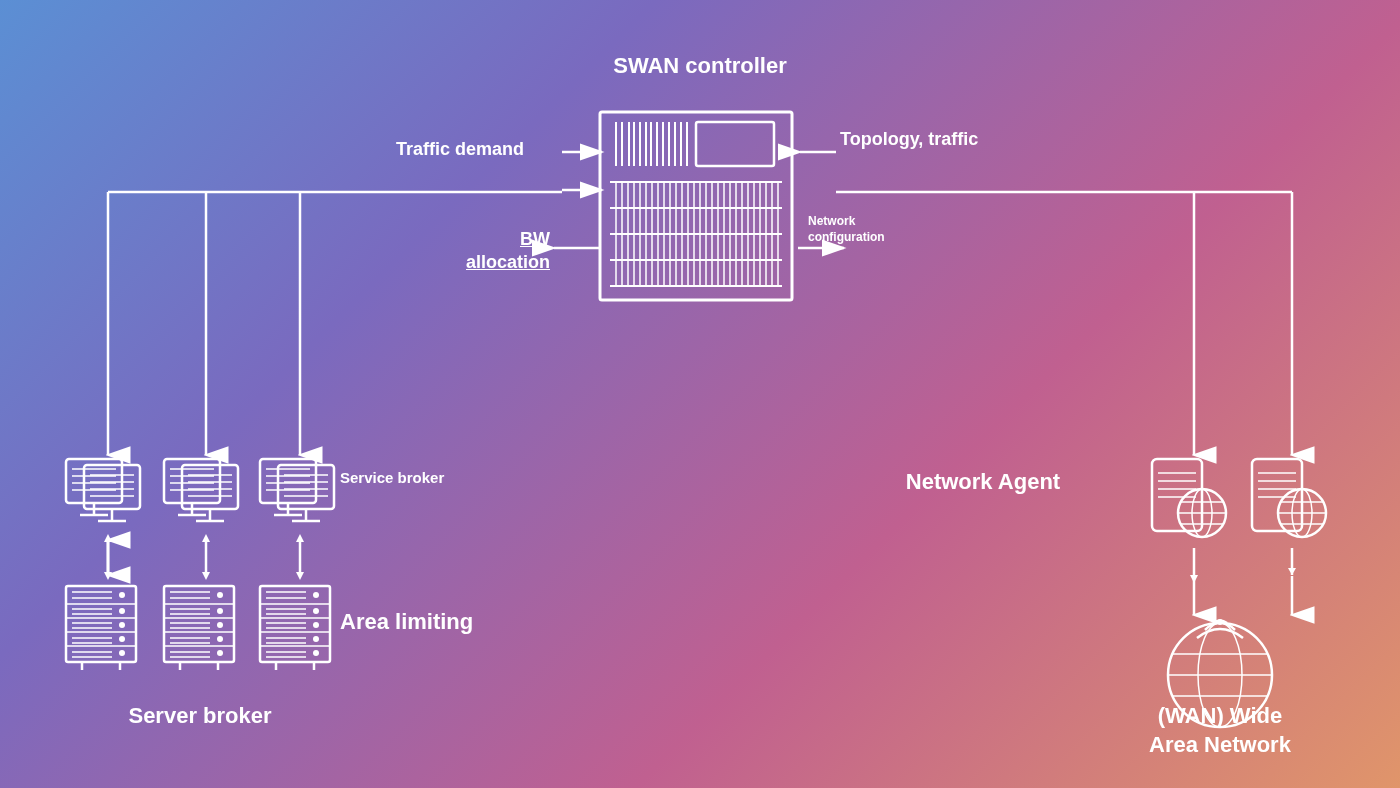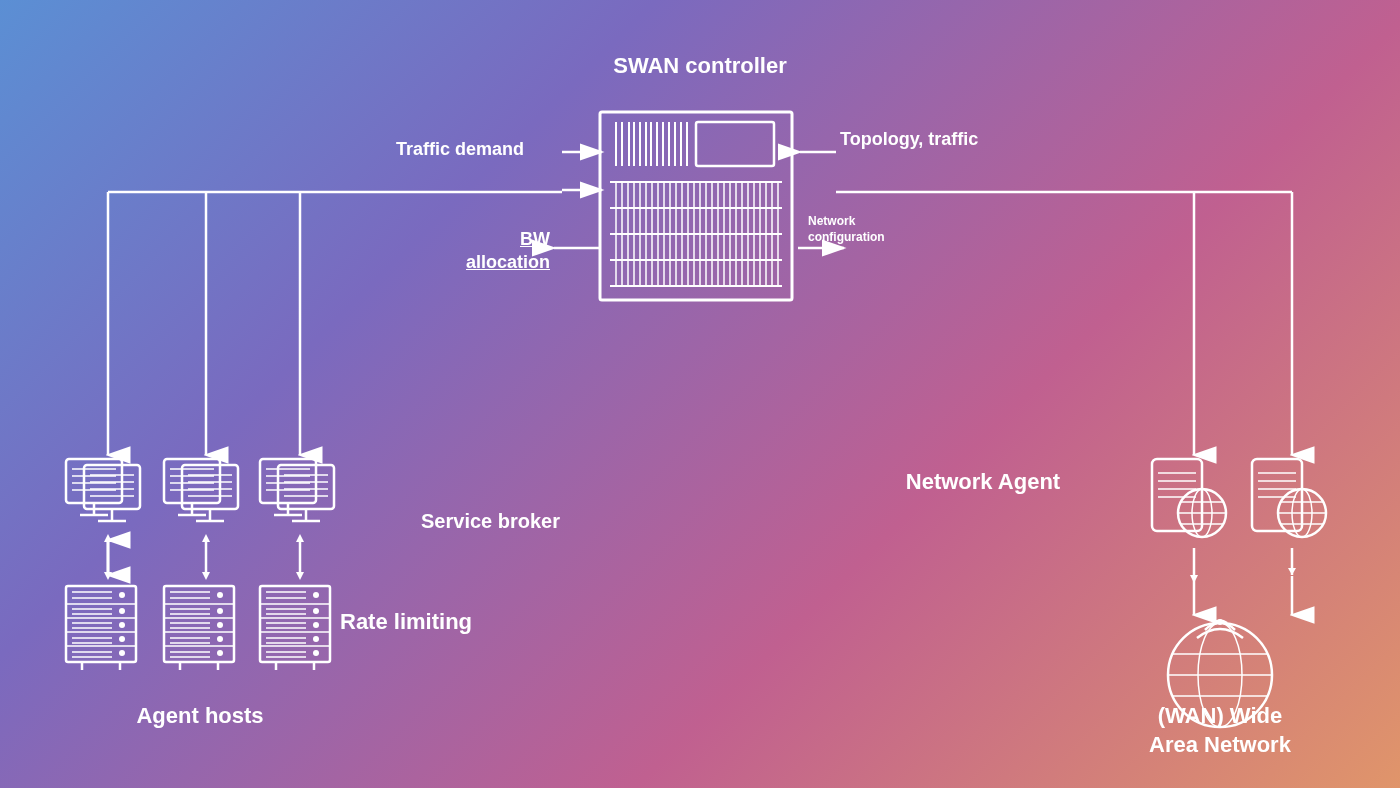--- a/index.html
+++ b/index.html
@@ -75,23 +75,22 @@
       left: 808px;
       width: 256px;
       text-align: left;
       font-size: 12px;
     }
 
     .label-service-broker {
       top: 468px;
       left: 340px;
       width: 220px;
-      text-align: right;
-      font-size: 20px;
-      margin-top: 40px;
+      text-align: left;
+      font-size: 15px;
     }
 
     .label-rate-limiting {
       top: 608px;
       left: 340px;
       width: 200px;
       text-align: left;
       font-size: 22px;
     }
 
@@ -278,23 +277,23 @@
   <div class="label label-traffic-demand">Traffic demand</div>
 
   <div class="label label-topology">Topology, traffic</div>
 
   <div class="label label-bw">BW<br>allocation</div>
 
   <div class="label label-network-config">Network<br>configuration</div>
 
   <div class="label label-service-broker">Service broker</div>
 
-  <div class="label label-rate-limiting">Rate limiting</div>
-
-  <div class="label label-server-hosts">Agent hosts</div>
+  <div class="label label-rate-limiting">Area limiting</div>
+
+  <div class="label label-server-hosts">Server broker</div>
 
   <div class="label label-network-agent">Network Agent</div>
 
   <div class="label label-wan">(WAN) Wide<br>Area Network</div>
 
   <div style="position:absolute; top:455; left:62px; top:455px;">
     <svg width="88" height="80" viewBox="0 0 88 80">
 
       <rect x="4" y="4" width="56" height="44" rx="3" fill="none" stroke="white" stroke-width="2.5"></rect>
 

